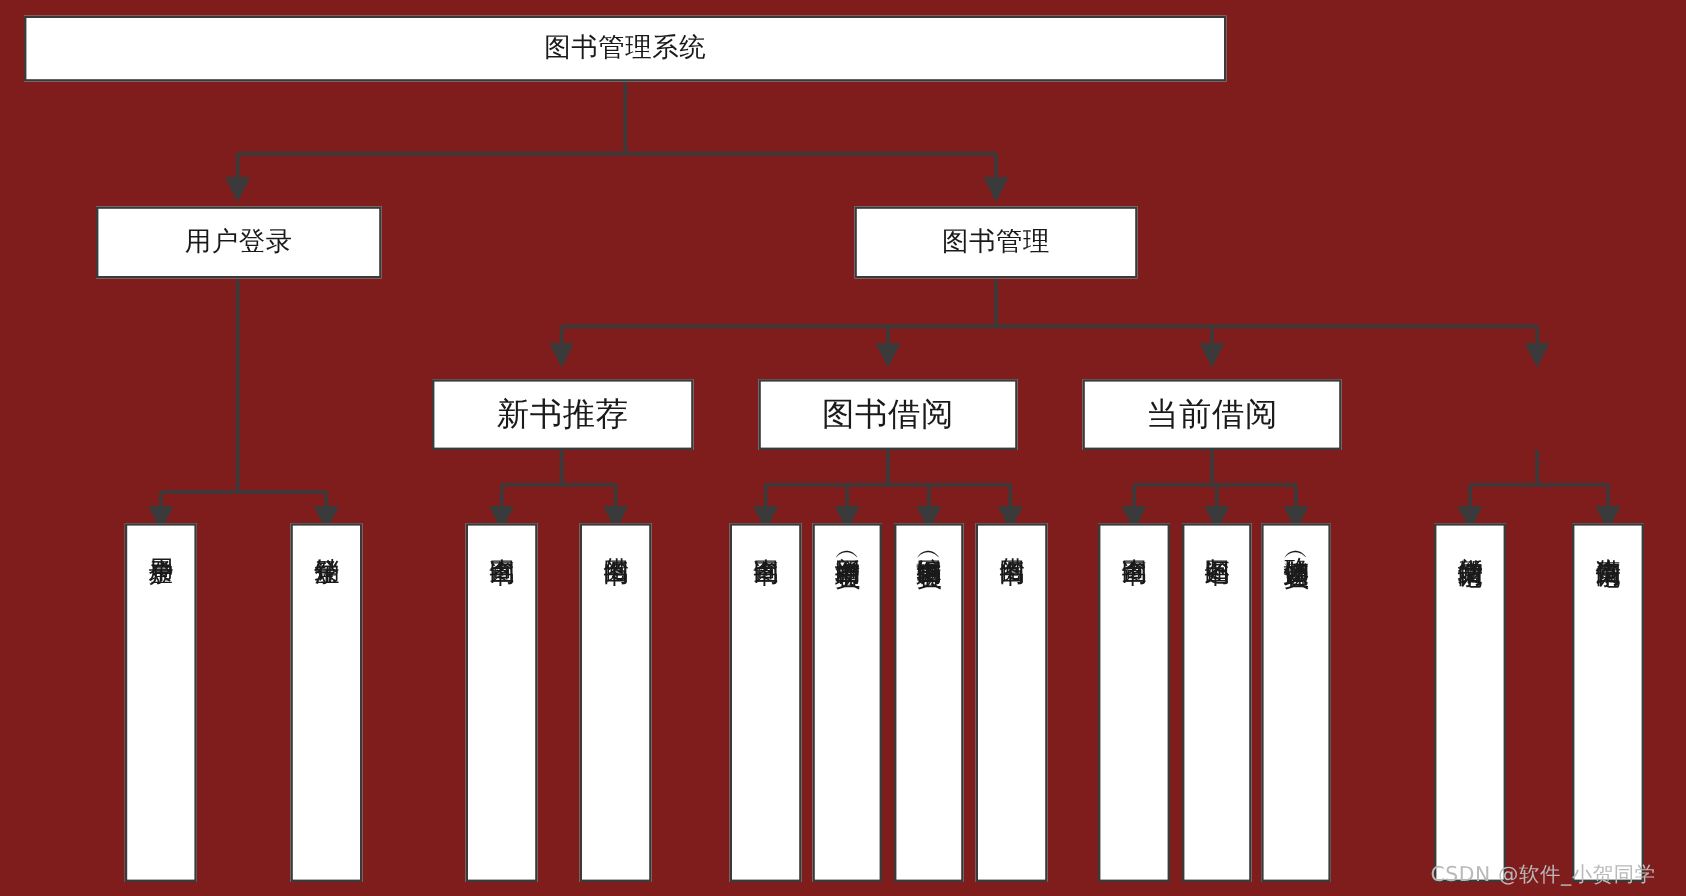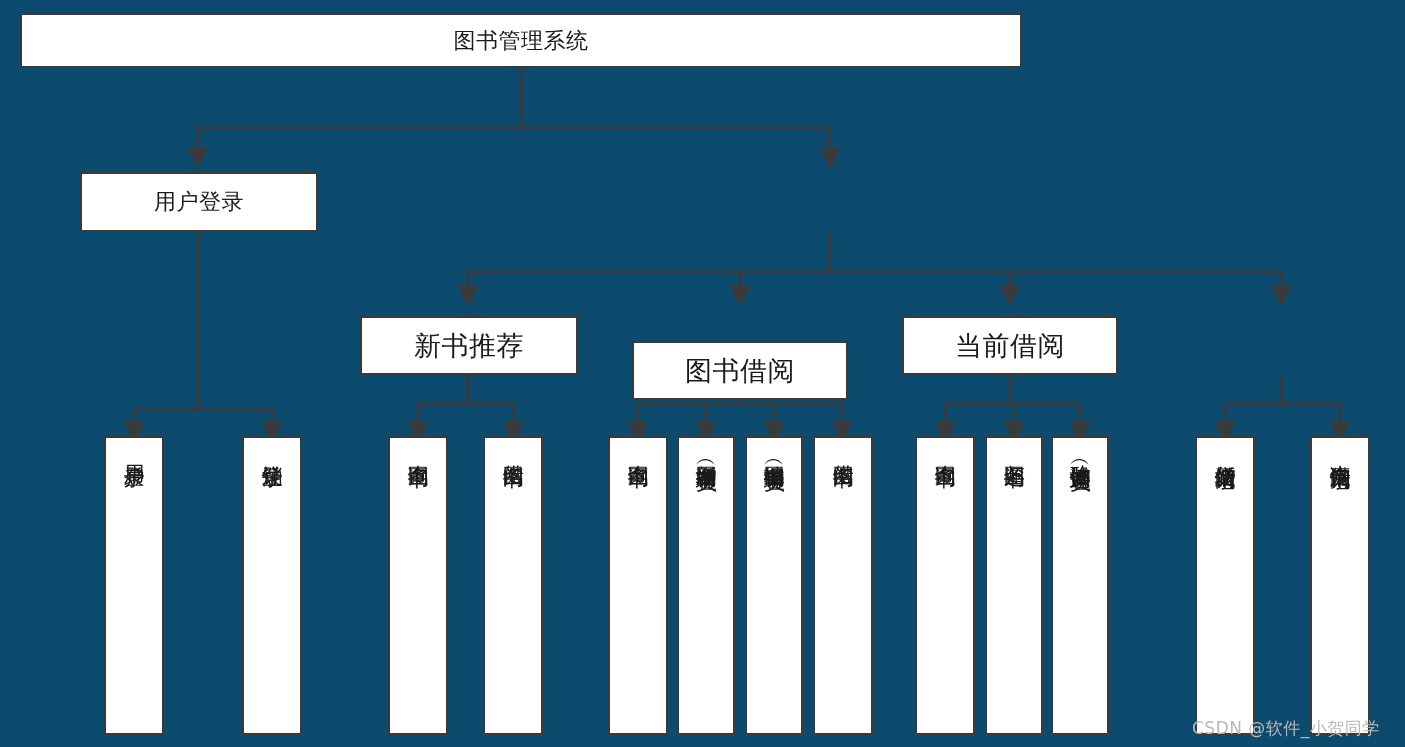--- a/index.html
+++ b/index.html
@@ -8,21 +8,21 @@
     padding: 0;
     background: #ffffff;
   }
   body {
     font-family: "DejaVu Sans", "Liberation Sans", sans-serif;
   }
   #canvas {
     position: relative;
     width: 1405px;
     height: 747px;
-    background: #0c4a6e;
+    background: #7f1d1d;
     overflow: hidden;
   }
   svg.edges {
     position: absolute;
     left: 0;
     top: 0;
     width: 1405px;
     height: 747px;
     pointer-events: none;
   }
@@ -128,25 +128,28 @@
     </g>
   </svg>
 
   <div class="node horiz" style="left:20px; top:13px; width:1002px; height:55px;">
     <span class="label">图书管理系统</span>
   </div>
 
   <div class="node horiz" style="left:80px; top:172px; width:238px; height:60px;">
     <span class="label">用户登录</span>
   </div>
+  <div class="node horiz" style="left:712px; top:172px; width:236px; height:60px;">
+    <span class="label">图书管理</span>
+  </div>
 
   <div class="node level2" style="left:360px; top:316px; width:218px; height:59px;">
     <span class="label">新书推荐</span>
   </div>
-  <div class="node level2" style="left:632px; top:316px; width:216px; height:59px;margin-top:25px;">
+  <div class="node level2" style="left:632px; top:316px; width:216px; height:59px;">
     <span class="label">图书借阅</span>
   </div>
   <div class="node level2" style="left:902px; top:316px; width:216px; height:59px;">
     <span class="label">当前借阅</span>
   </div>
 
   <div class="node leaf" style="left:104px; top:436px; width:60px; height:299px;">
     <span class="label">用户登录</span>
   </div>
   <div class="node leaf" style="left:242px; top:436px; width:60px; height:299px;">

